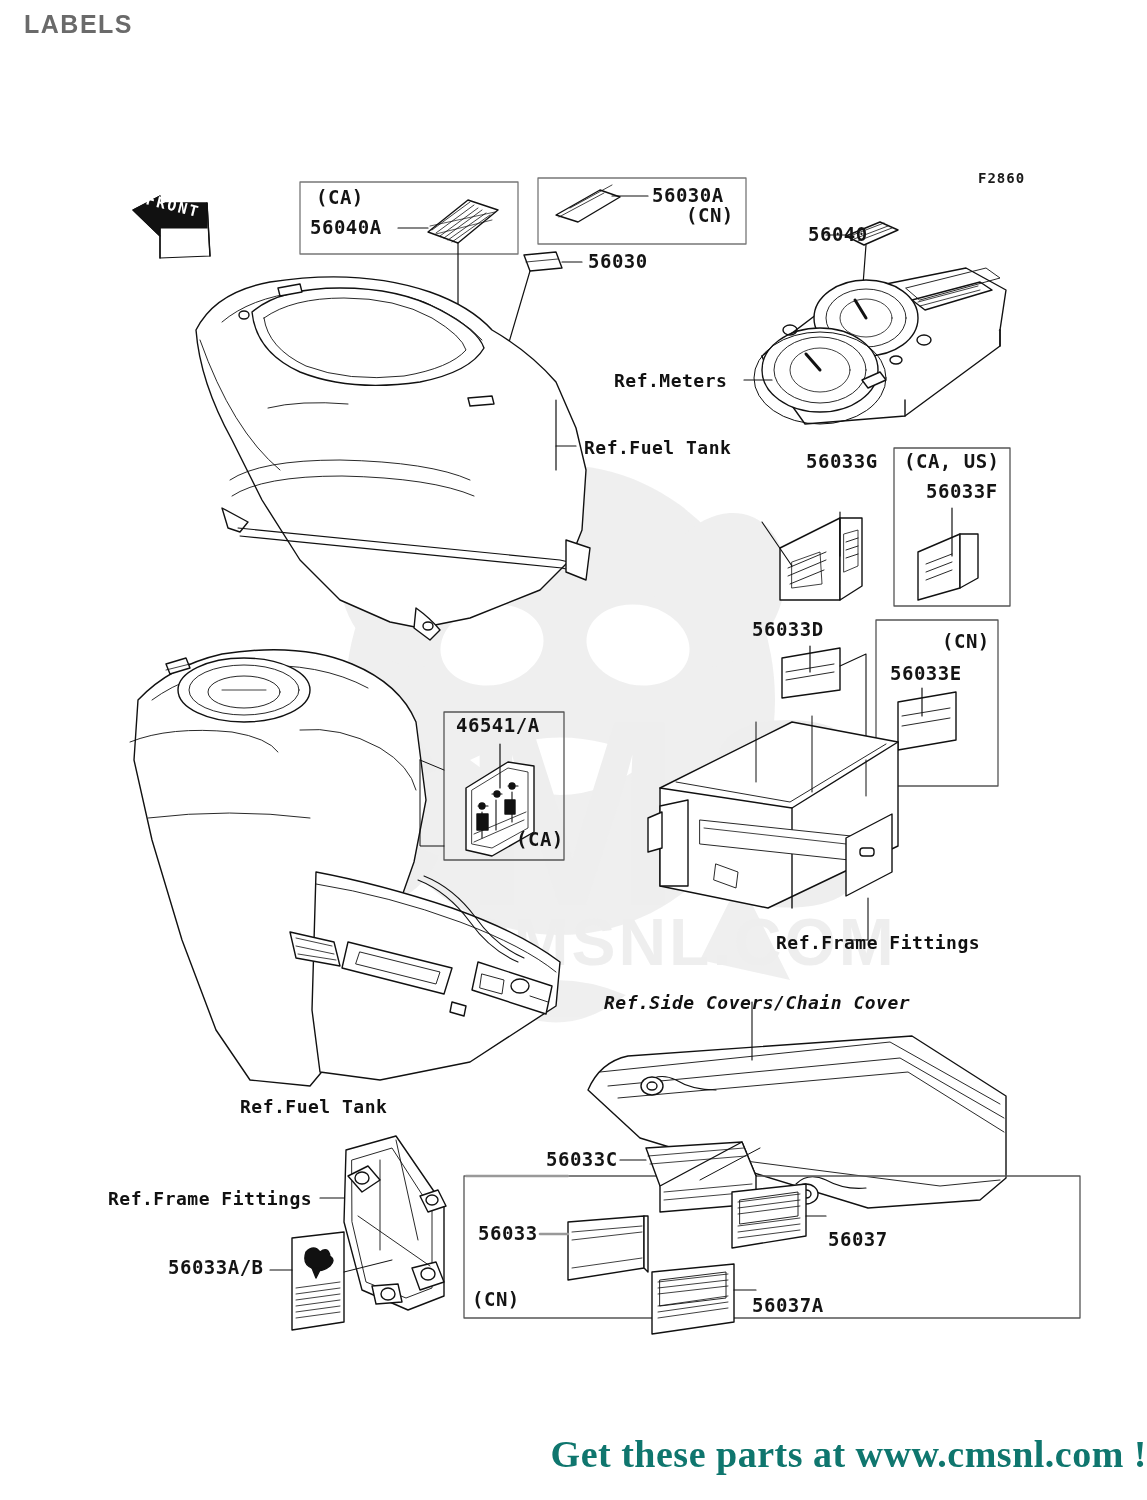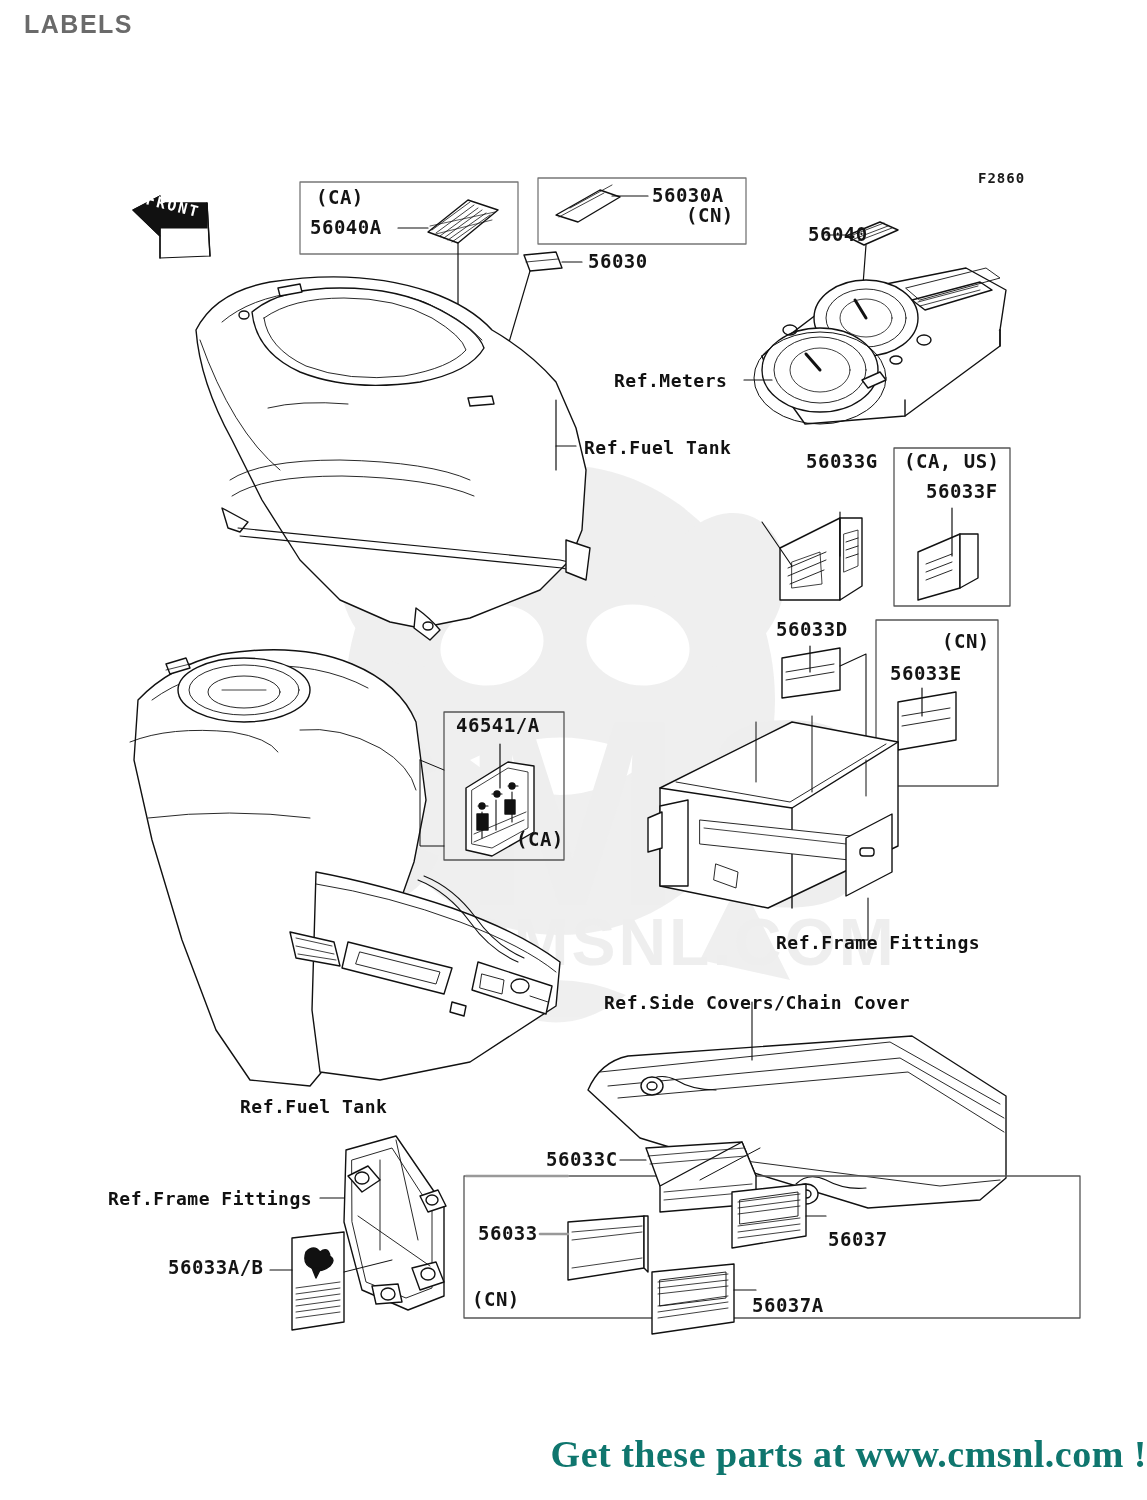--- a/index.html
+++ b/index.html
@@ -443,33 +443,33 @@
   <div class="callout" style="left:942px; top:632px;">(CN)</div>
   <div class="callout" style="left:516px; top:830px;">(CA)</div>
   <div class="callout" style="left:472px; top:1290px;">(CN)</div>
 
   <div class="callout" style="left:310px; top:218px;">56040A</div>
   <div class="callout" style="left:652px; top:186px;">56030A</div>
   <div class="callout" style="left:588px; top:252px;">56030</div>
   <div class="callout" style="left:808px; top:225px;">56040</div>
   <div class="callout" style="left:806px; top:452px;">56033G</div>
   <div class="callout" style="left:926px; top:482px;">56033F</div>
-  <div class="callout" style="left:776px; top:620px;">56033D</div>
+  <div class="callout" style="left:752px; top:620px;">56033D</div>
   <div class="callout" style="left:890px; top:664px;">56033E</div>
   <div class="callout" style="left:456px; top:716px;">46541/A</div>
   <div class="callout" style="left:546px; top:1150px;">56033C</div>
   <div class="callout" style="left:478px; top:1224px;">56033</div>
   <div class="callout" style="left:828px; top:1230px;">56037</div>
   <div class="callout" style="left:752px; top:1296px;">56037A</div>
   <div class="callout" style="left:168px; top:1258px;">56033A/B</div>
 
   <div class="reftext" style="left:614px; top:370px;">Ref.Meters</div>
   <div class="reftext" style="left:584px; top:437px;">Ref.Fuel Tank</div>
   <div class="reftext" style="left:776px; top:932px;">Ref.Frame Fittings</div>
-  <div class="reftext" style="left:604px; top:992px;">Ref.Side Covers/Chain Cover</div>
+  <div class="reftext" style="left:604px; top:992px;font-style:italic;">Ref.Side Covers/Chain Cover</div>
   <div class="reftext" style="left:240px; top:1096px;">Ref.Fuel Tank</div>
   <div class="reftext" style="left:108px; top:1188px;">Ref.Frame Fittings</div>
 
   <div style="position:absolute; left:140px; top:198px; width:70px; height:60px;
               font-family:'DejaVu Sans Mono', monospace; font-size:15px;
               font-weight:700; color:#ffffff; letter-spacing:2px;
               transform: rotate(14deg); pointer-events:none;">FRONT</div>
 
 </div>
 

